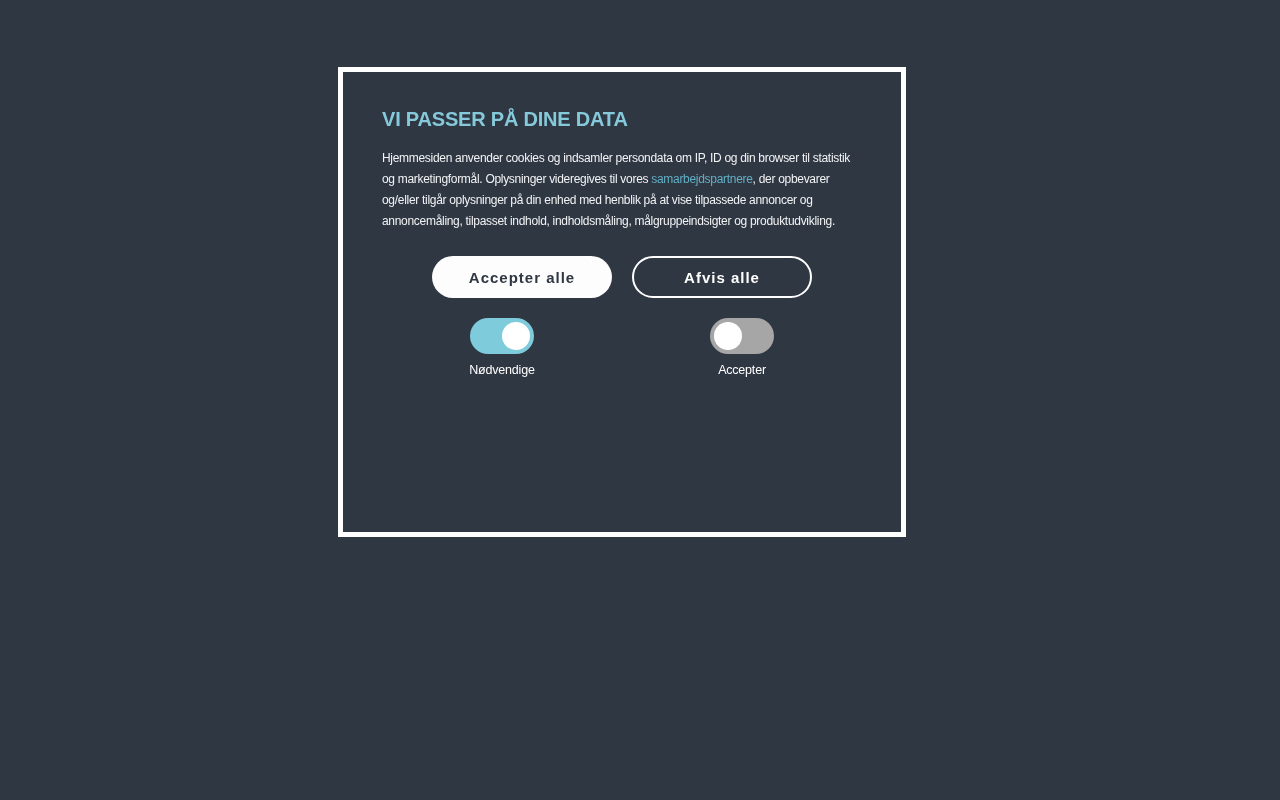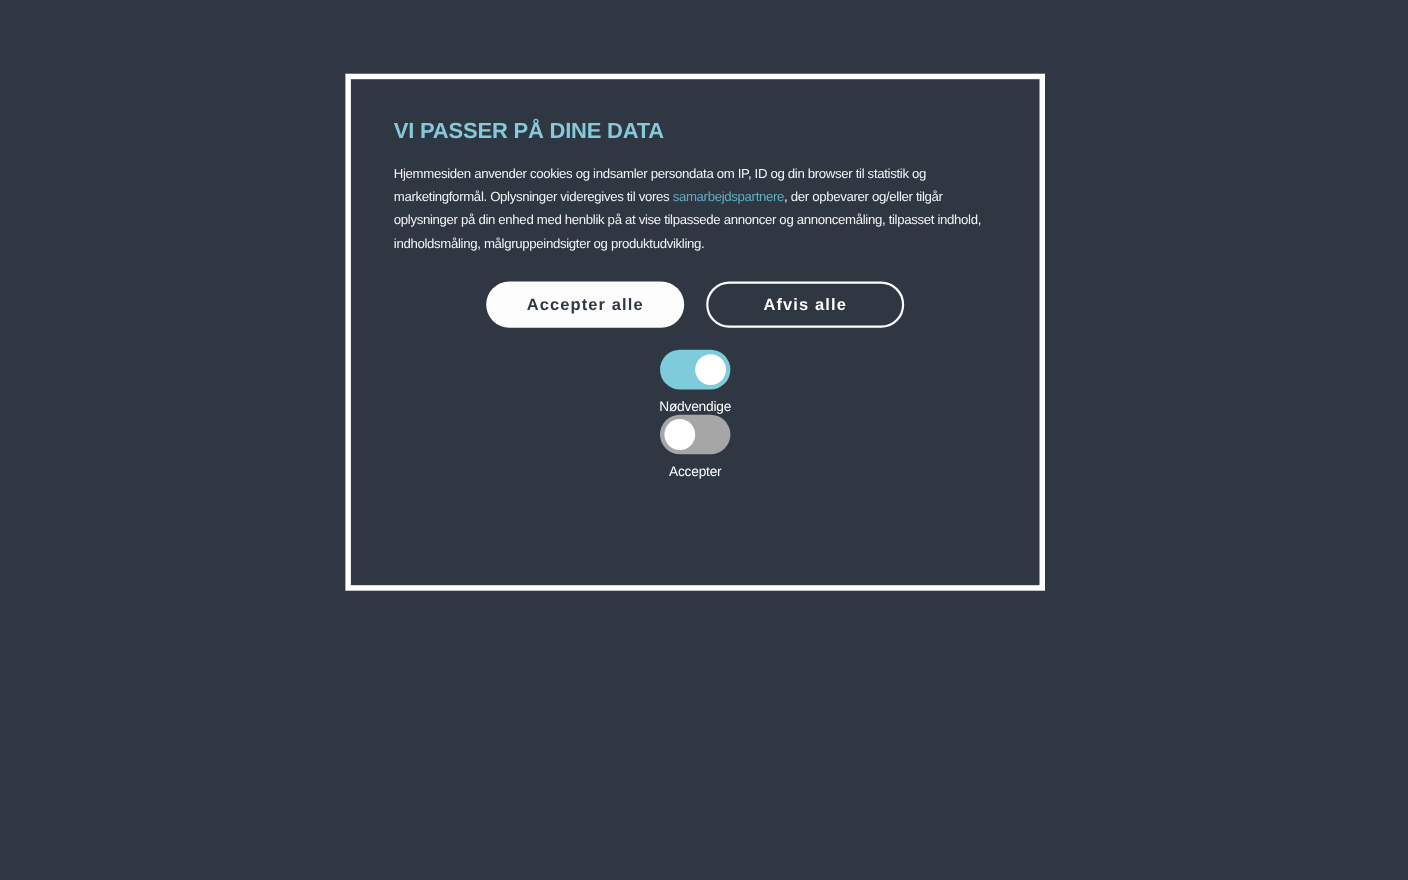--- a/index.html
+++ b/index.html
@@ -16,22 +16,22 @@
   * { box-sizing: border-box; }
   html, body {
     margin: 0; padding: 0;
     width: 1280px; height: 800px;
     background: var(--page-bg);
     font-family: "Liberation Sans", sans-serif;
     overflow: hidden;
   }
   .dialog {
     position: absolute;
-    left: 314px; top: 67px;
-    width: 636px; height: 470px;
+    left: 338px; top: 67px;
+    width: 568px; height: 470px;
     border: 5px solid var(--dialog-border);
     padding: 36px 39px 0 39px;
     background: var(--page-bg);
   }
   .dialog-title {
     margin: 0;
     font-size: 20px;
     line-height: 23px;
     font-weight: bold;
     letter-spacing: -0.2px;
@@ -73,21 +73,20 @@
     color: #ffffff;
   }
   .btn-accept {
     background: var(--accept-bg);
     border: none;
     color: var(--accept-text);
   }
   .toggle-row {
     display: flex;
     margin-top: 20px;
-    flex-direction: column;
   }
   .toggle-col {
     flex: 1;
     display: flex;
     flex-direction: column;
     align-items: center;
   }
   .toggle {
     position: relative;
     width: 64px; height: 36px;

